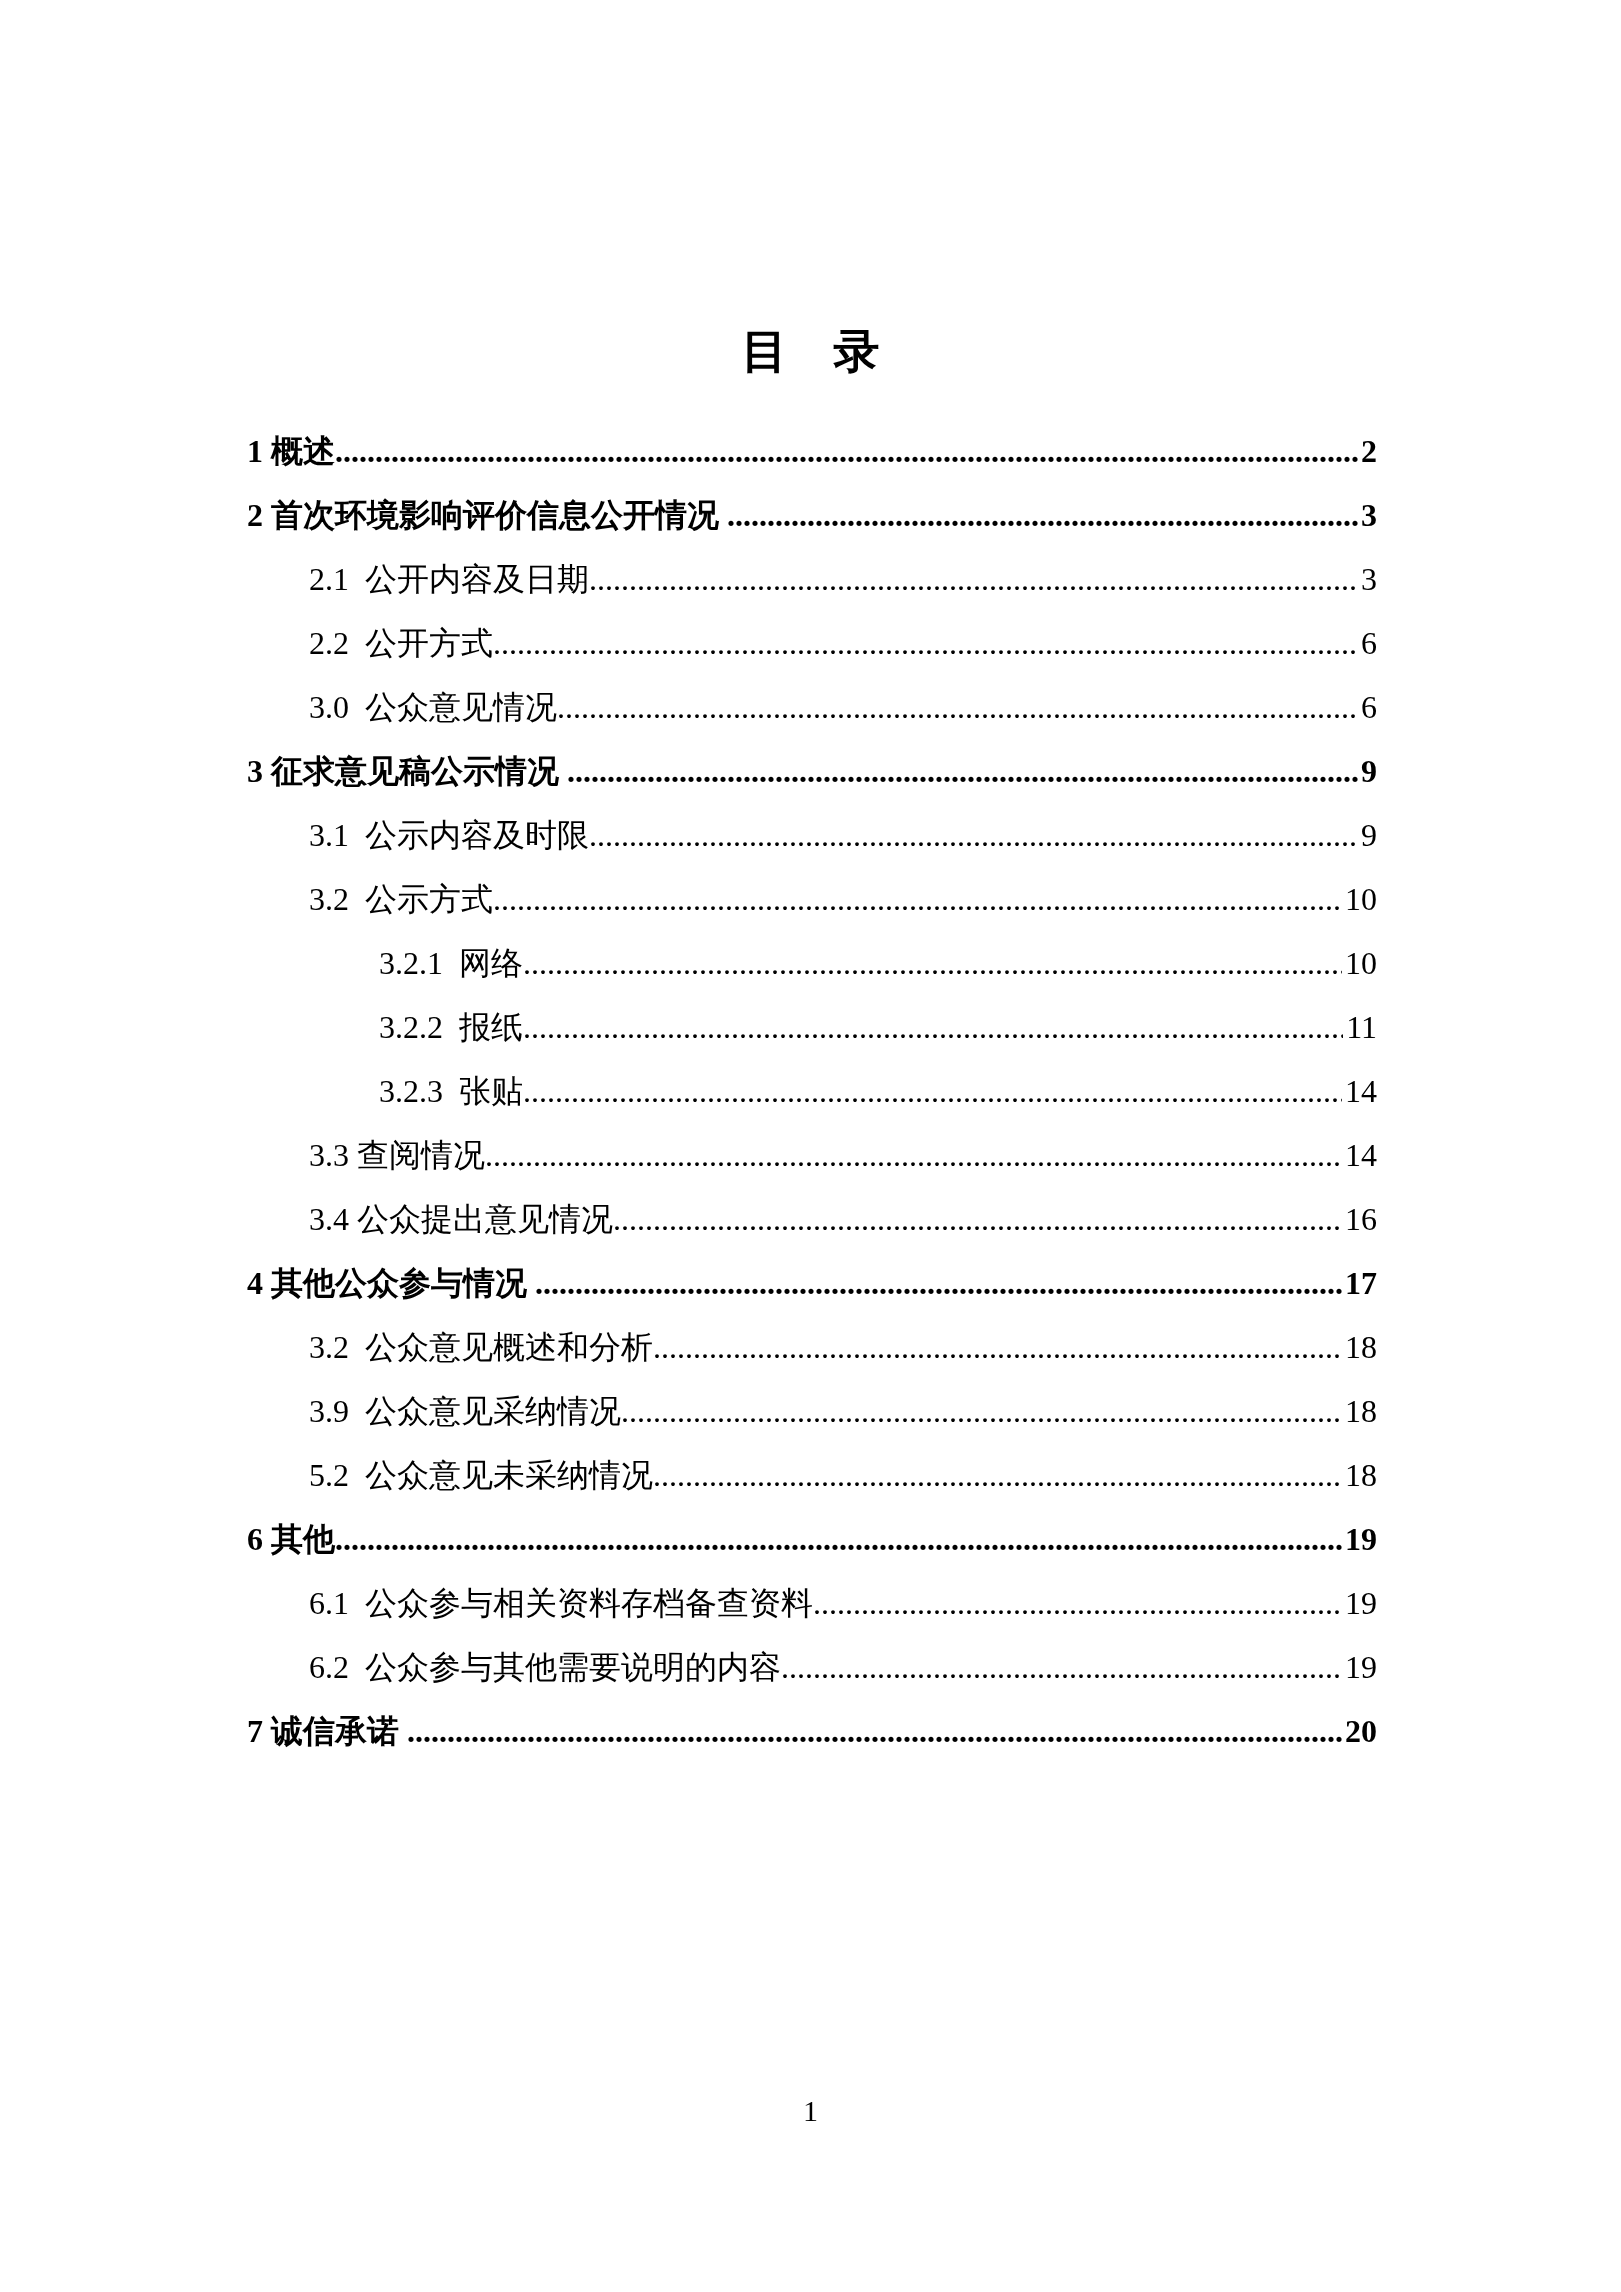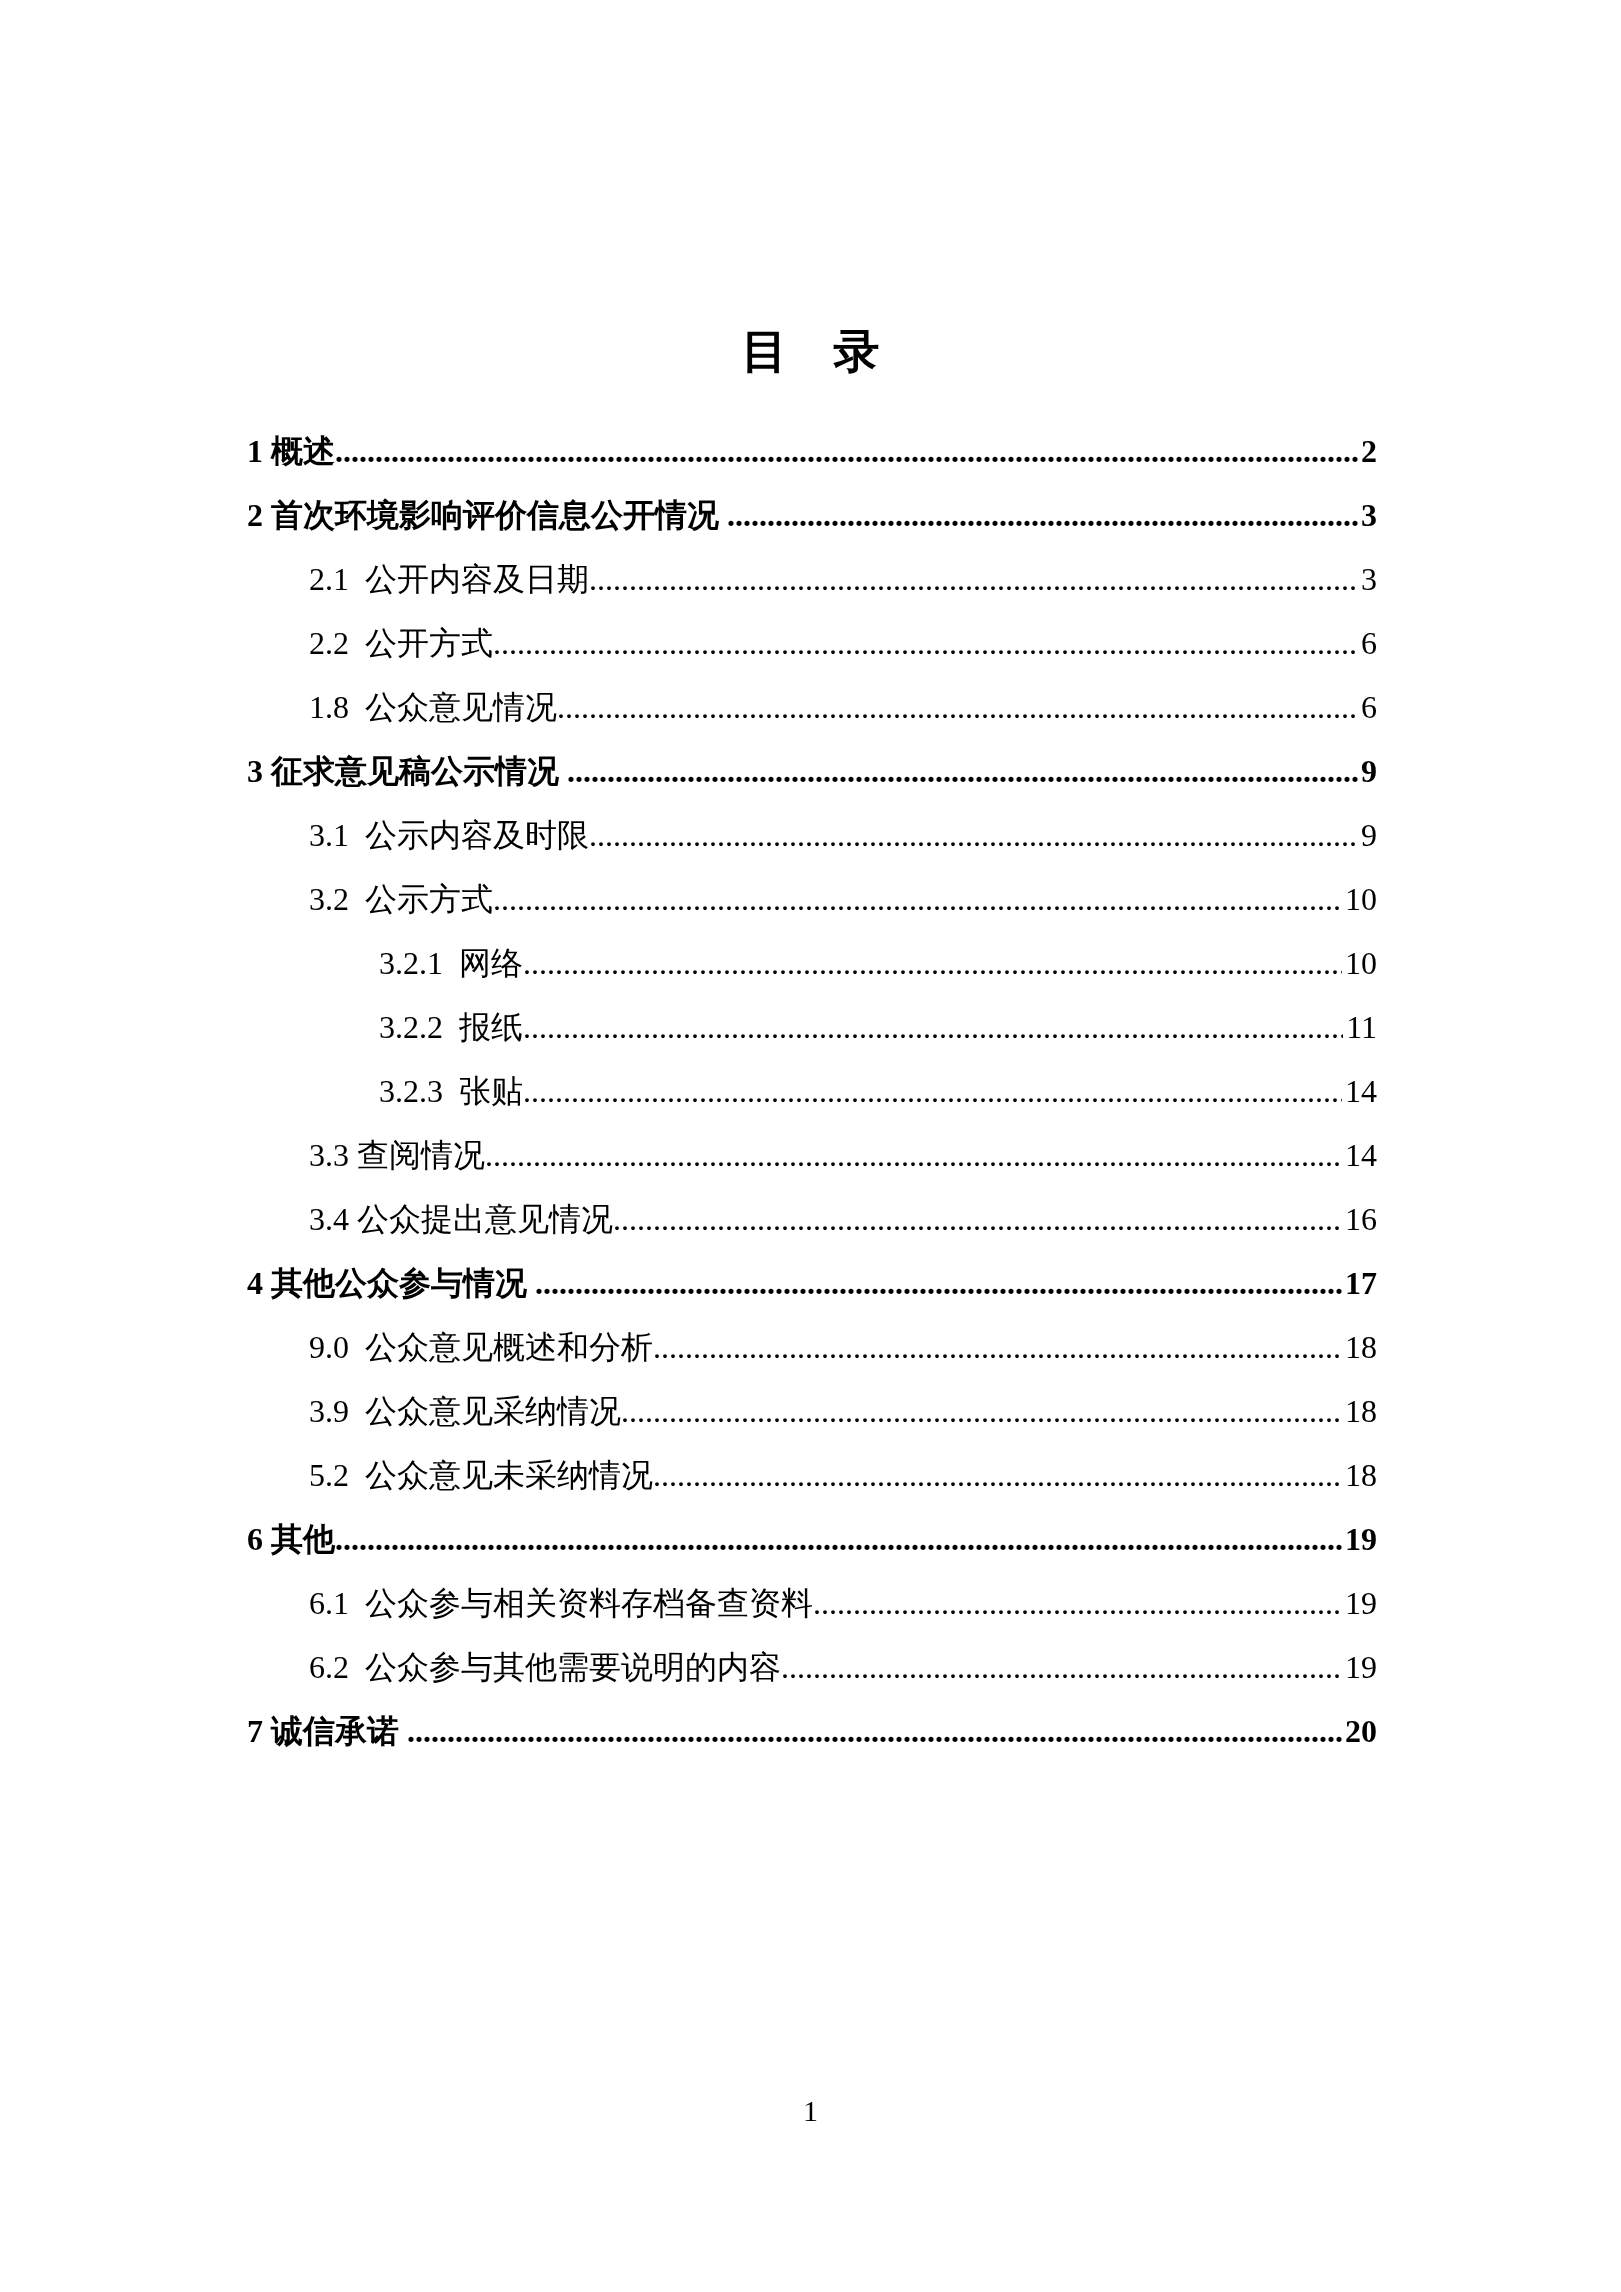--- a/index.html
+++ b/index.html
@@ -89,21 +89,21 @@
         <span class="toc-label">2.1  公开内容及日期</span>
         <span class="toc-dots">............................................................................................................................................................................................................................................................................................................</span>
         <span class="toc-page">3</span>
       </div>
       <div class="toc-row level-2">
         <span class="toc-label">2.2  公开方式</span>
         <span class="toc-dots">............................................................................................................................................................................................................................................................................................................</span>
         <span class="toc-page">6</span>
       </div>
       <div class="toc-row level-2">
-        <span class="toc-label">1.8  公众意见情况</span>
+        <span class="toc-label">3.0  公众意见情况</span>
         <span class="toc-dots">............................................................................................................................................................................................................................................................................................................</span>
         <span class="toc-page">6</span>
       </div>
       <div class="toc-row level-1 bold">
         <span class="toc-label">3 征求意见稿公示情况 </span>
         <span class="toc-dots">............................................................................................................................................................................................................................................................................................................</span>
         <span class="toc-page">9</span>
       </div>
       <div class="toc-row level-2">
         <span class="toc-label">3.1  公示内容及时限</span>
@@ -139,21 +139,21 @@
         <span class="toc-label">3.4 公众提出意见情况</span>
         <span class="toc-dots">............................................................................................................................................................................................................................................................................................................</span>
         <span class="toc-page">16</span>
       </div>
       <div class="toc-row level-1 bold">
         <span class="toc-label">4 其他公众参与情况 </span>
         <span class="toc-dots">............................................................................................................................................................................................................................................................................................................</span>
         <span class="toc-page">17</span>
       </div>
       <div class="toc-row level-2">
-        <span class="toc-label">9.0  公众意见概述和分析</span>
+        <span class="toc-label">3.2  公众意见概述和分析</span>
         <span class="toc-dots">............................................................................................................................................................................................................................................................................................................</span>
         <span class="toc-page">18</span>
       </div>
       <div class="toc-row level-2">
         <span class="toc-label">3.9  公众意见采纳情况</span>
         <span class="toc-dots">............................................................................................................................................................................................................................................................................................................</span>
         <span class="toc-page">18</span>
       </div>
       <div class="toc-row level-2">
         <span class="toc-label">5.2  公众意见未采纳情况</span>

